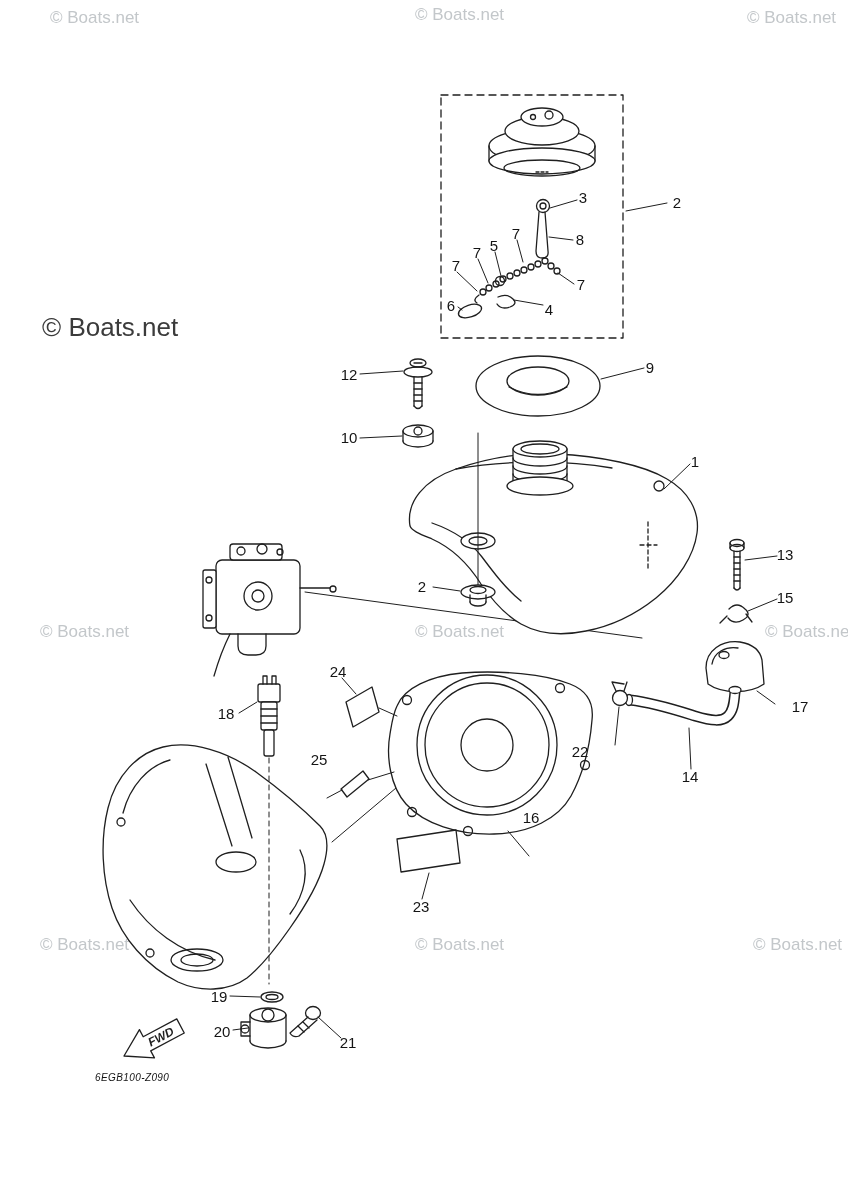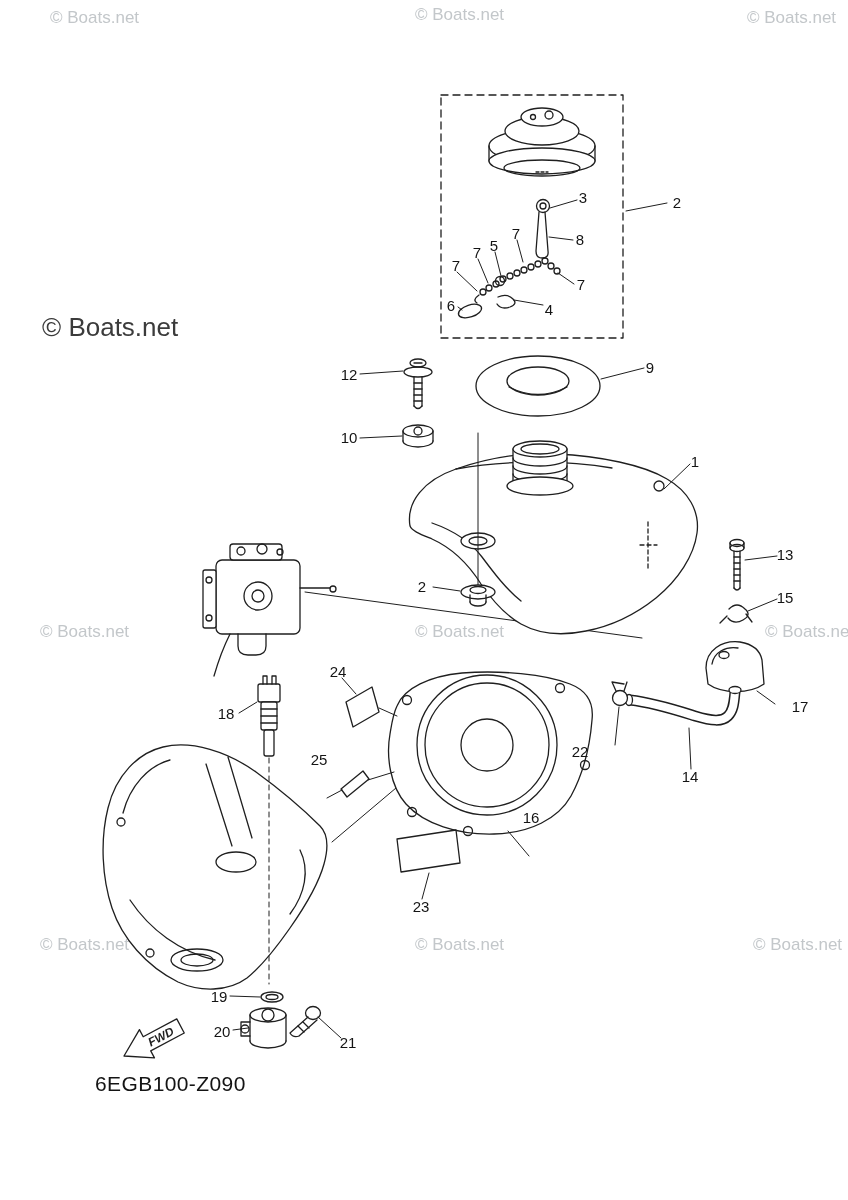--- a/index.html
+++ b/index.html
@@ -3,21 +3,21 @@
 <meta charset="utf-8">
 <style>
   html,body{margin:0;padding:0;background:#fff;}
   .canvas{position:relative;width:848px;height:1200px;background:#ffffff;overflow:hidden;
           font-family:"Liberation Sans",sans-serif;}
   .canvas svg{position:absolute;left:0;top:0;}
   .wm{position:absolute;color:#c3c7ca;font-size:17px;white-space:nowrap;pointer-events:none;}
   .wm-big{color:#3b3b3b;font-size:26px;}
   .callout{position:absolute;transform:translate(-50%,-50%);font-size:15px;color:#141414;
            white-space:nowrap;}
-  .code{position:absolute;left:95px;top:1072px;font-size:21px;color:#141414;letter-spacing:.4px;}
+  .code{position:absolute;left:95px;top:1072px;font-size:10px;color:#141414;letter-spacing:.4px;font-style:italic;}
 </style>
 </head>
 <body>
 
 <div class="canvas">
 
   <div class="wm" style="left:50px;top:8px">© Boats.net</div>
   <div class="wm" style="left:415px;top:5px">© Boats.net</div>
   <div class="wm" style="left:747px;top:8px">© Boats.net</div>
   <div class="wm wm-big" style="left:42px;top:312px">© Boats.net</div>

